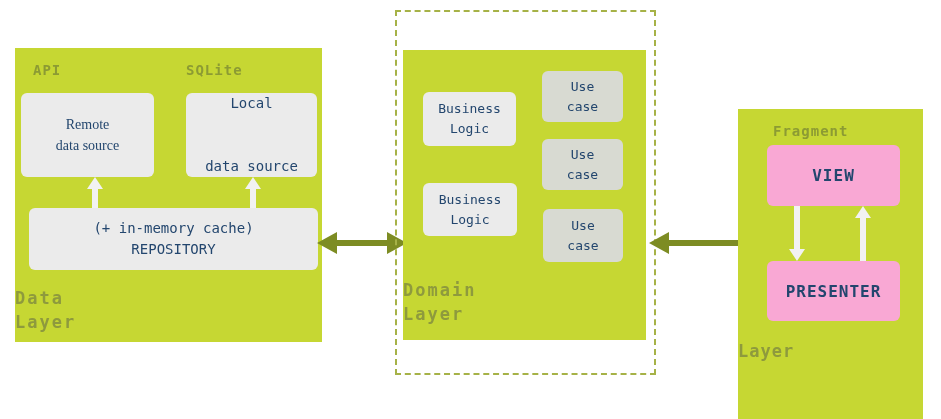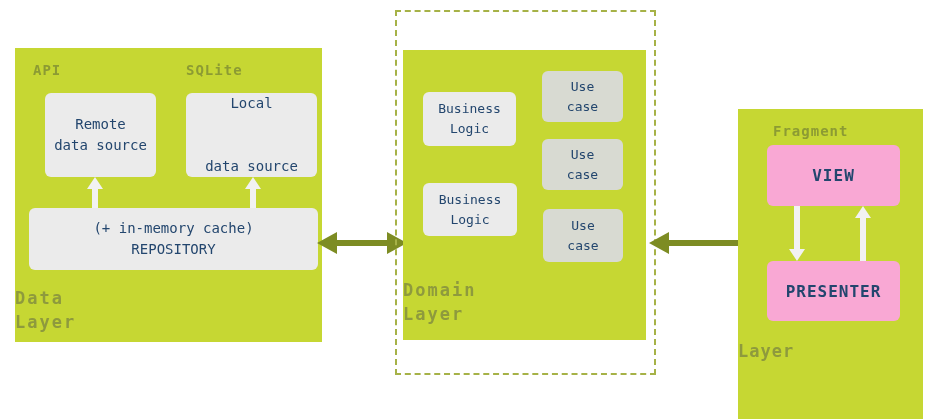--- a/index.html
+++ b/index.html
@@ -72,21 +72,21 @@
 <body>
 
 <div class="canvas">
 
   <div class="layer" style="left:15px;top:48px;width:307px;height:294px;">
 
     <div class="tag" style="left:18px;top:14px;">API</div>
 
     <div class="tag" style="left:171px;top:14px;">SQLite</div>
 
-    <div class="node" style="left:30px;top:45px;width:111px;height:84px;">
+    <div class="node" style="left:6px;top:45px;width:133px;height:84px;font-family:Liberation Serif, serif;">
       <span>Remote</span>
       <span>data source</span>
     </div>
 
     <div class="node" style="left:171px;top:45px;width:131px;height:84px;justify-content:space-between;">
       <span>Local</span>
       <span>data source</span>
     </div>
 
     <div class="arrow" style="left:72px;top:129px;">

